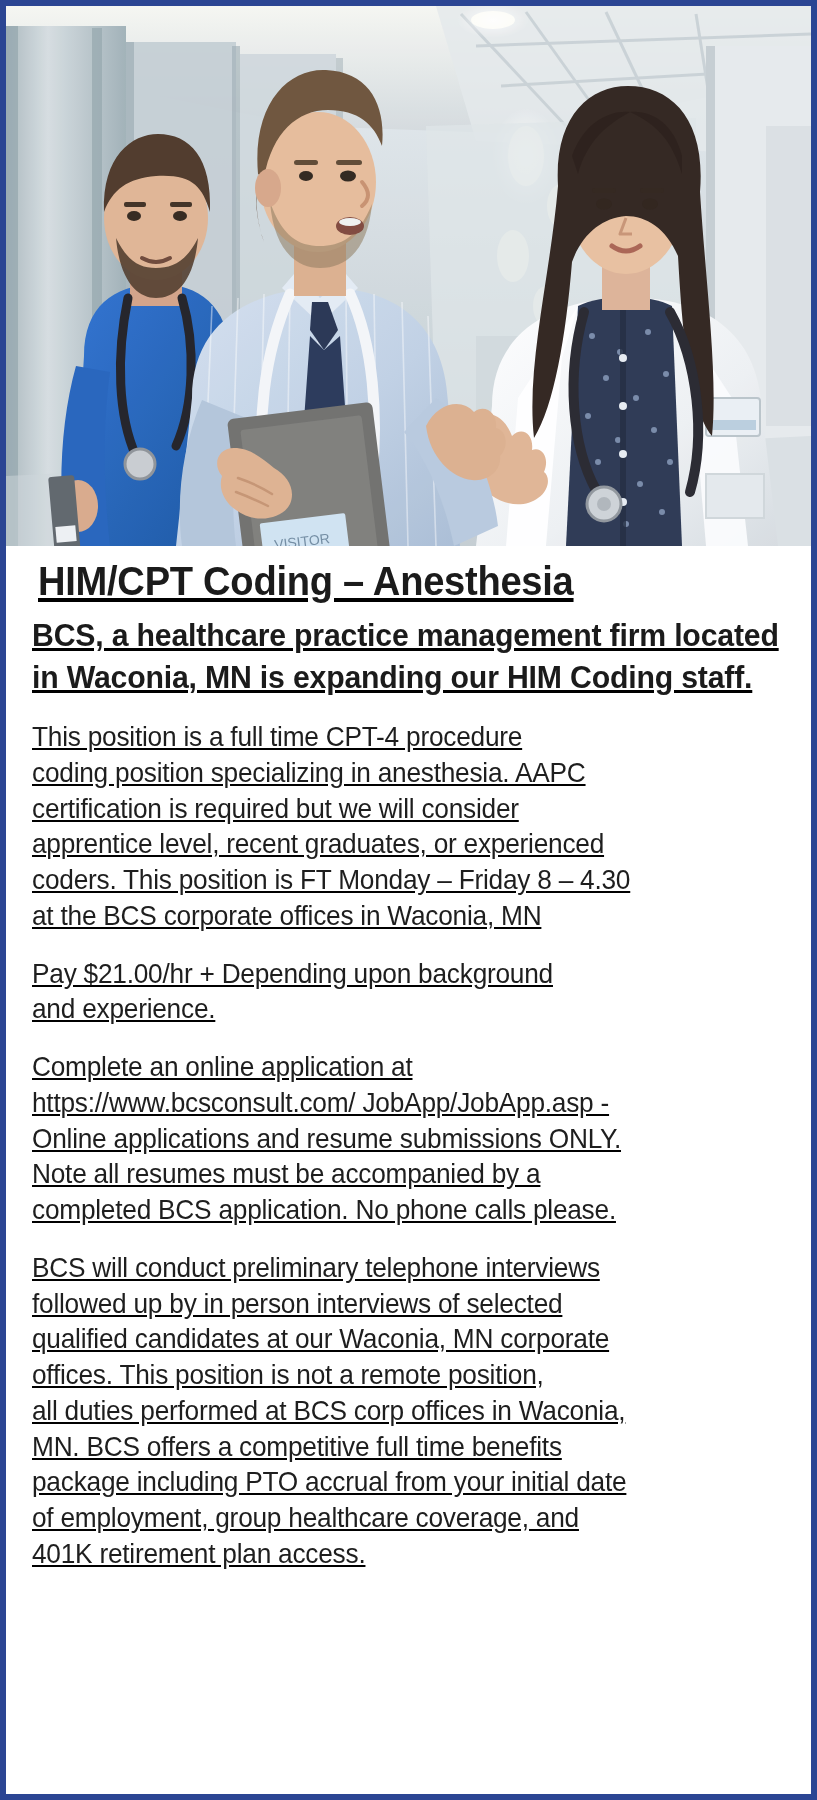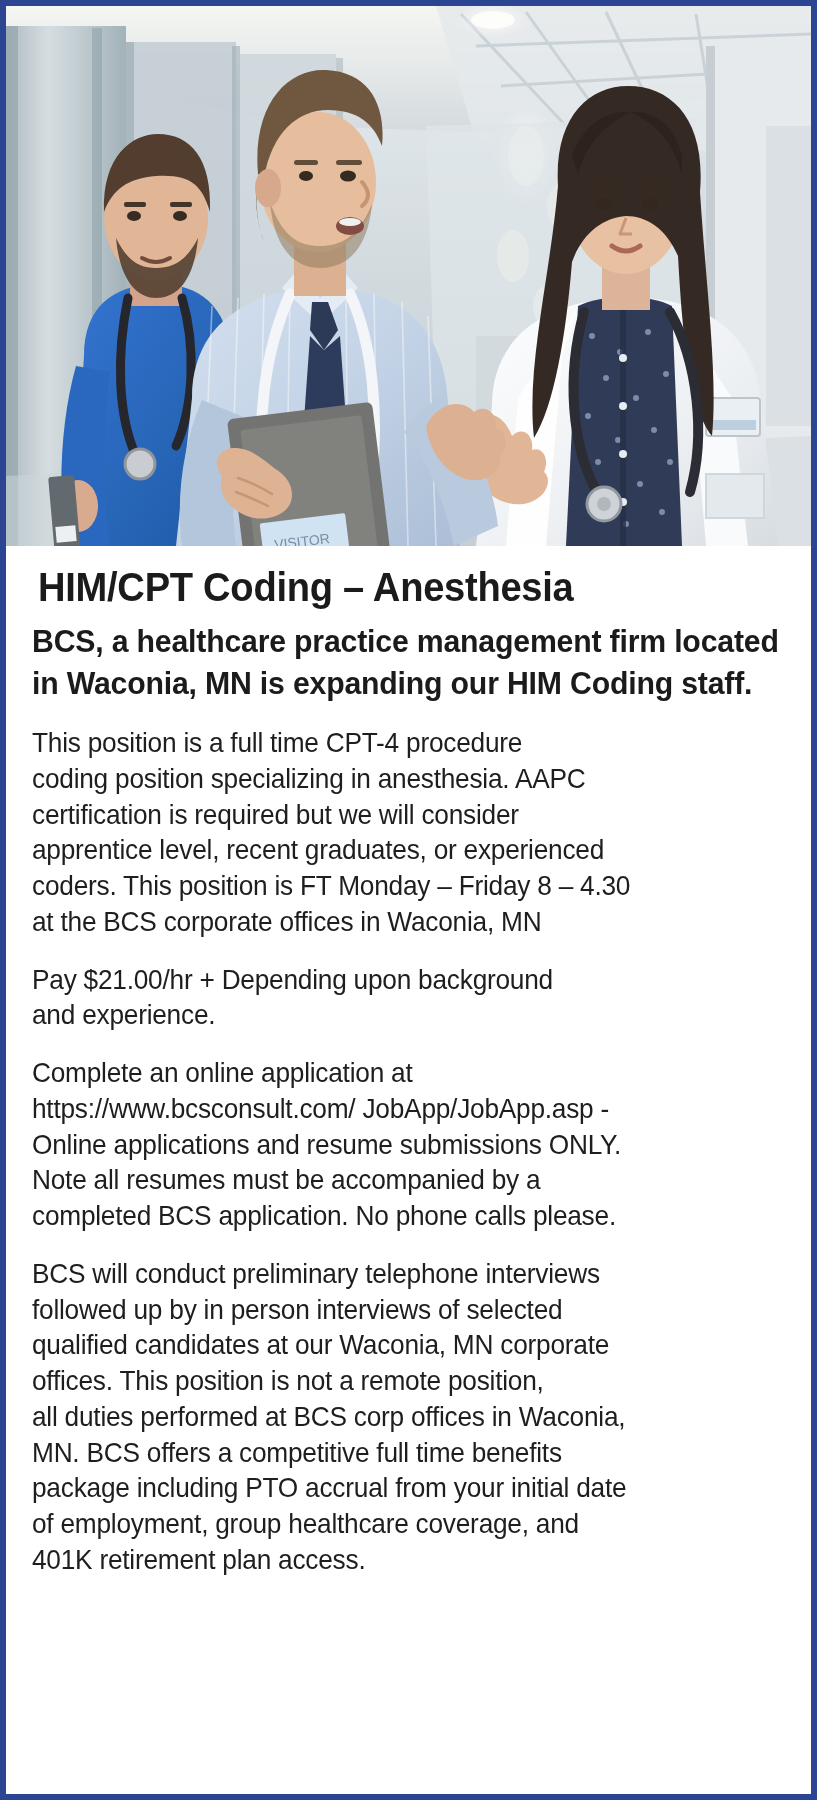--- a/index.html
+++ b/index.html
@@ -33,22 +33,23 @@
     background: #c9d2d6;
   }
   .photo svg {
     display: block;
     width: 805px;
     height: 540px;
   }
 
   
   .content {
-    padding: 14px 26px 0 26px;
+    padding: 8px 26px 0 26px;
     box-sizing: border-box;
+    text-decoration: underline;
   }
 
   .headline {
     font-family: "Liberation Sans", sans-serif;
     font-weight: bold;
     font-size: 41px;
     line-height: 1.06;
     letter-spacing: -0.3px;
     color: #1b1b1b;
     margin: 6px 0 12px 6px;

